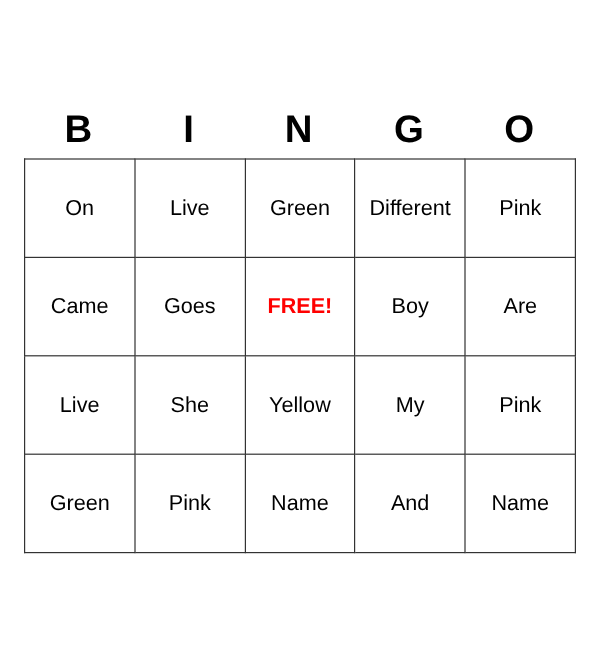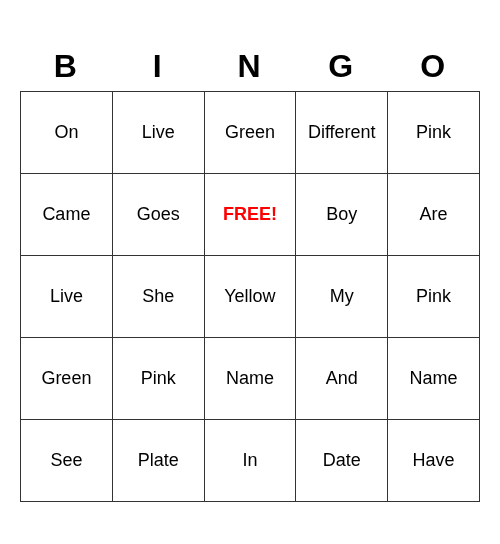--- a/index.html
+++ b/index.html
@@ -86,21 +86,14 @@
         <td>My</td>
         <td>Pink</td>
       </tr>
       <tr>
         <td>Green</td>
         <td>Pink</td>
         <td>Name</td>
         <td>And</td>
         <td>Name</td>
       </tr>
-      <tr>
-        <td>See</td>
-        <td>Plate</td>
-        <td>In</td>
-        <td>Date</td>
-        <td>Have</td>
-      </tr>
     </tbody>
 </table>
 
 </body></html>

